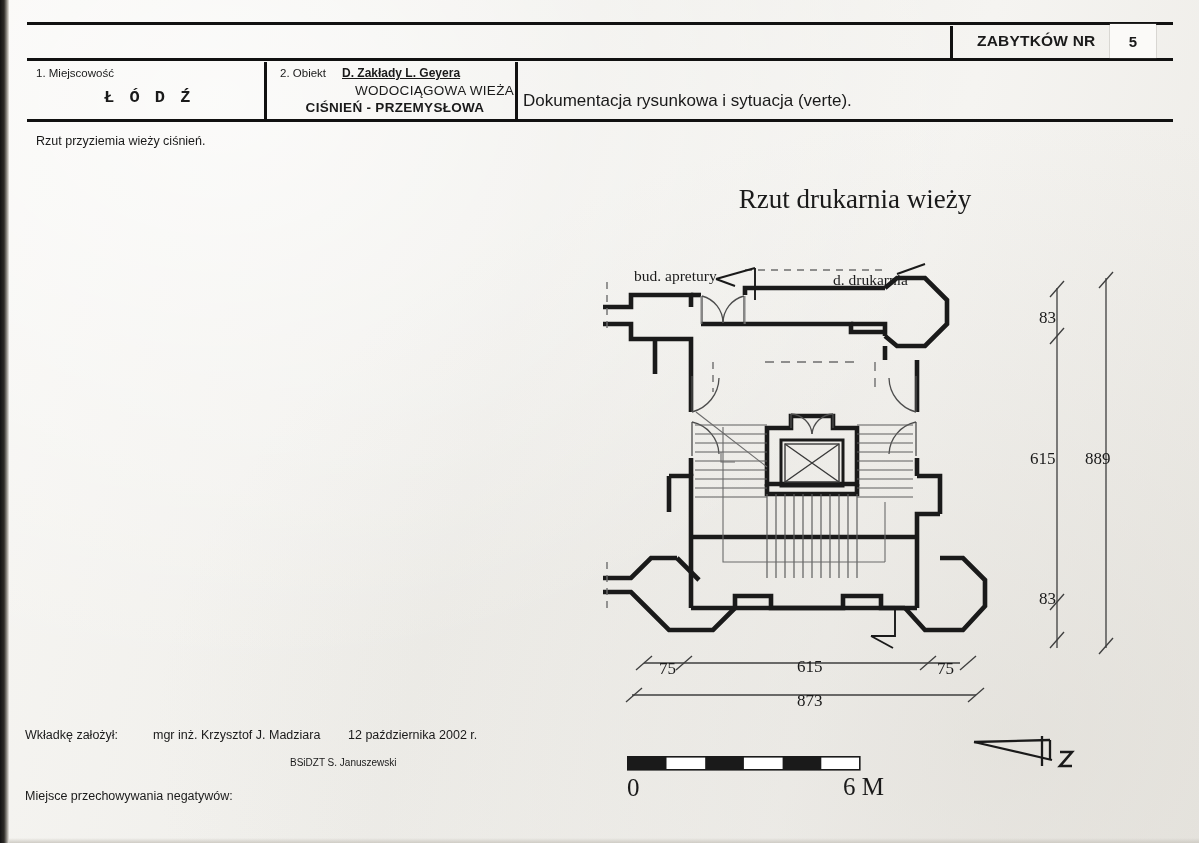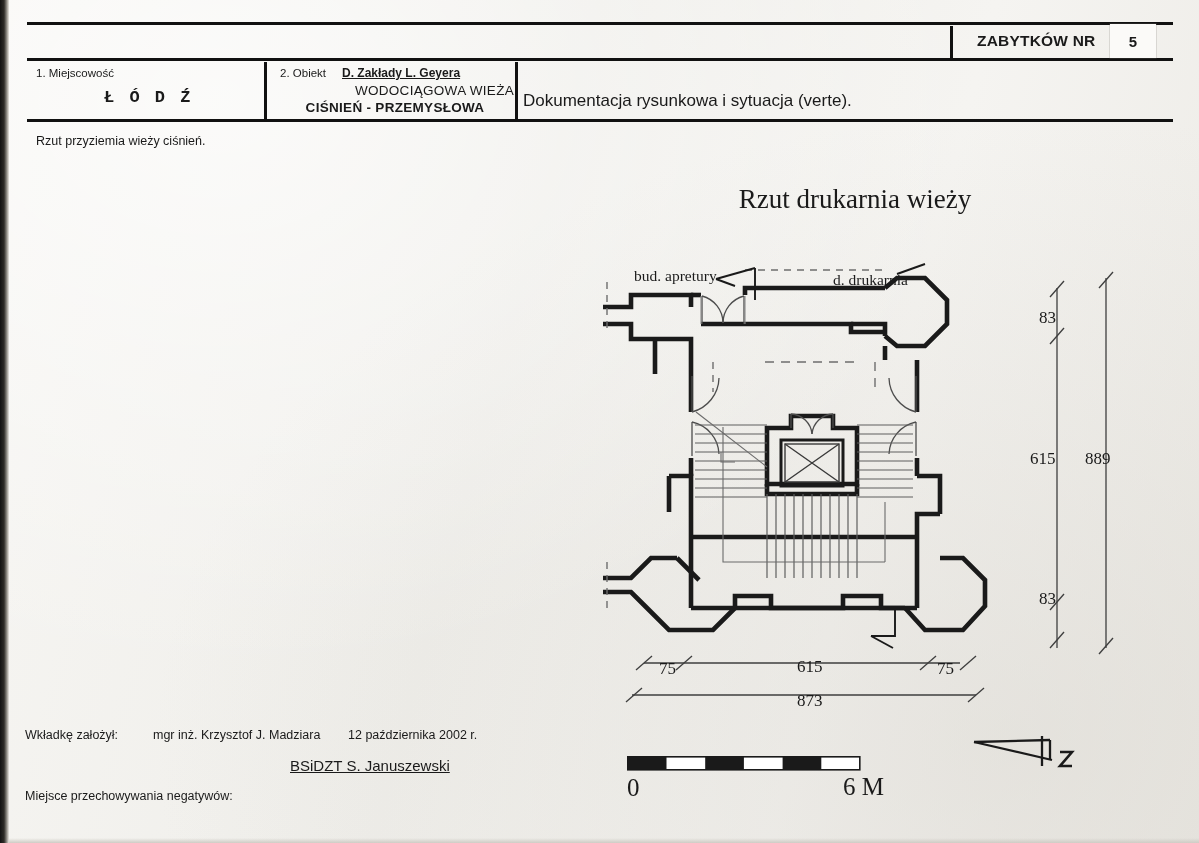--- a/index.html
+++ b/index.html
@@ -83,21 +83,21 @@
   #f3-label { position: absolute; left: 529px; top: 67px;  font-size: 11.5px; }
   #f3-value { position: absolute; left: 523px; top: 91px;  font-size: 17px; }
 
   #caption { position: absolute; left: 36px; top: 134px; font-size: 12.5px; }
 
   
   #foot-1-label { position: absolute; left: 25px;  top: 728px; font-size: 12.5px; }
   #foot-1-value { position: absolute; left: 153px; top: 728px; font-size: 12.5px; }
   #foot-1-date  { position: absolute; left: 348px; top: 728px; font-size: 12.5px; }
   #foot-2-label { position: absolute; left: 25px;  top: 757px; font-size: 12.5px; margin-top: 32px; }
-  #foot-2-value { position: absolute; left: 290px; top: 757px; font-size: 15px; text-decoration: underline; }
+  #foot-2-value { position: absolute; left: 290px; top: 757px; font-size: 10px; }
 
   
   #draw-title-1 {
     position: absolute; left: 620px; top: 184px; width: 470px;
     text-align: center;
     font-family: "Liberation Serif", serif;
     font-size: 27px;
   }
   #draw-title-2 {
     position: absolute; left: 620px; top: 220px; width: 470px;

